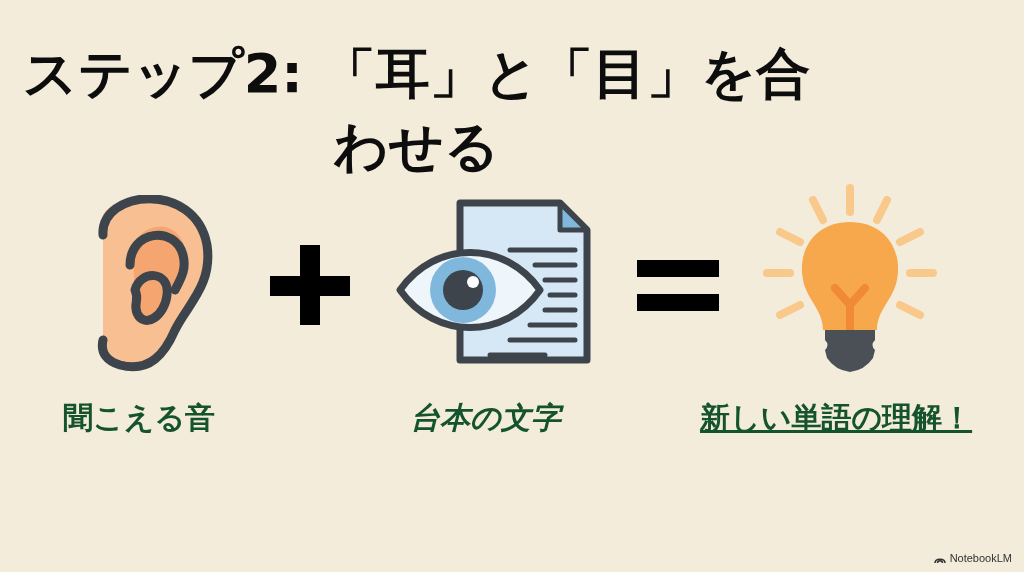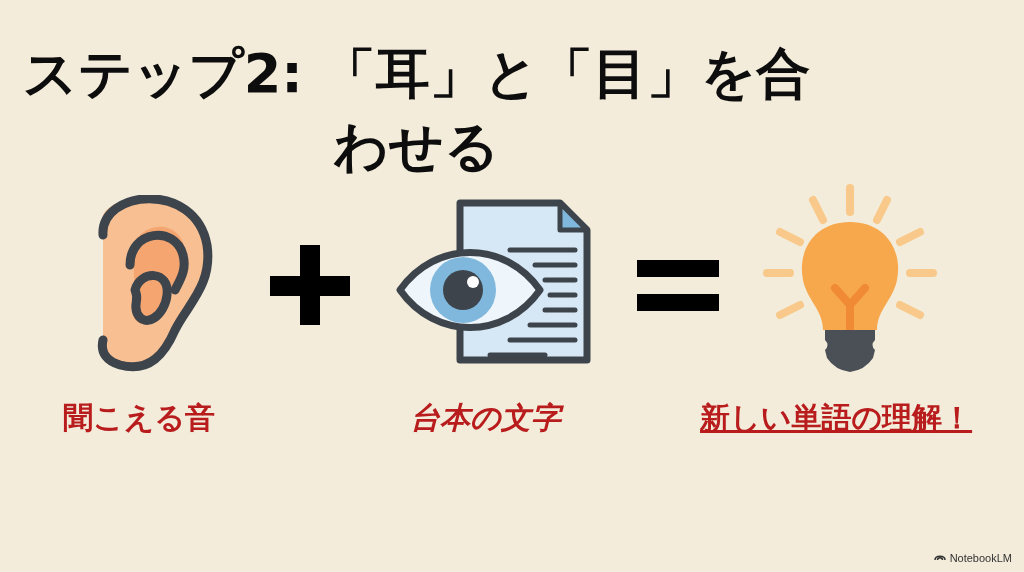--- a/index.html
+++ b/index.html
@@ -11,28 +11,28 @@
       color: #111;
     }
     .title {
       position: absolute; left: 0; top: 38px; width: 813px;
       text-align: center; font-size: 54px; font-weight: bold;
       letter-spacing: 0px; color: #0d0d0d; margin-left: 10px;
     }
     .icon { position: absolute; }
     .label {
       position: absolute; top: 398px; font-size: 30px; font-weight: bold;
-      color: #b91c1c; white-space: nowrap;
+      color: #14532d; white-space: nowrap;
     }
     .op {
       position: absolute; background: #000;
     }
     .badge {
       position: absolute; right: 12px; bottom: 8px;
-      font-size: 11px; color: #333; display: flex; align-items: flex-start; gap: 4px;
+      font-size: 11px; color: #333; display: flex; align-items: flex-end; gap: 4px;
       font-family: "Liberation Sans", sans-serif;
     }
   </style>
 </head>
 <body>
 
 <div class="title">ステップ2: 「耳」と「目」を合わせる</div>
 
 <svg class="icon" style="left:95px; top:195px;" width="125" height="180" viewBox="0 0 125 180">
   <path d="M8 20 C 20 -5, 95 -5, 110 40 C 122 80, 95 105, 85 125 C 72 150, 60 175, 30 172 C 12 170, 5 160, 8 150 Z" fill="#f8bf92"></path>

